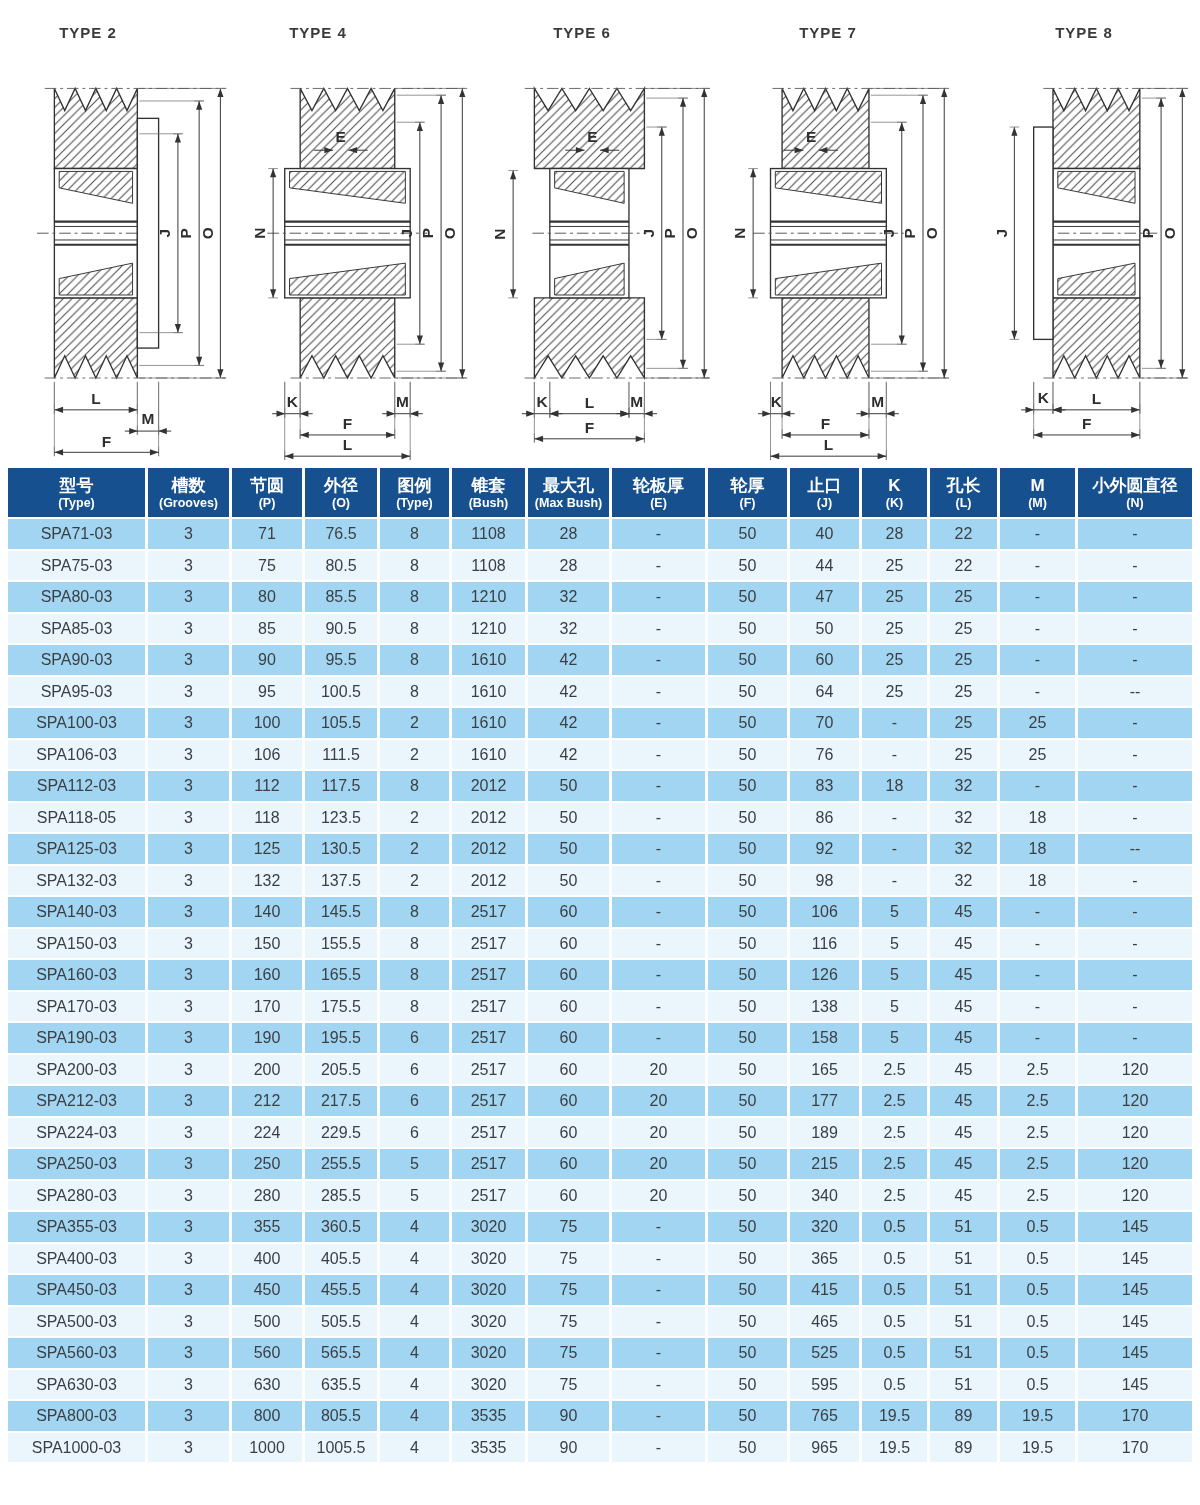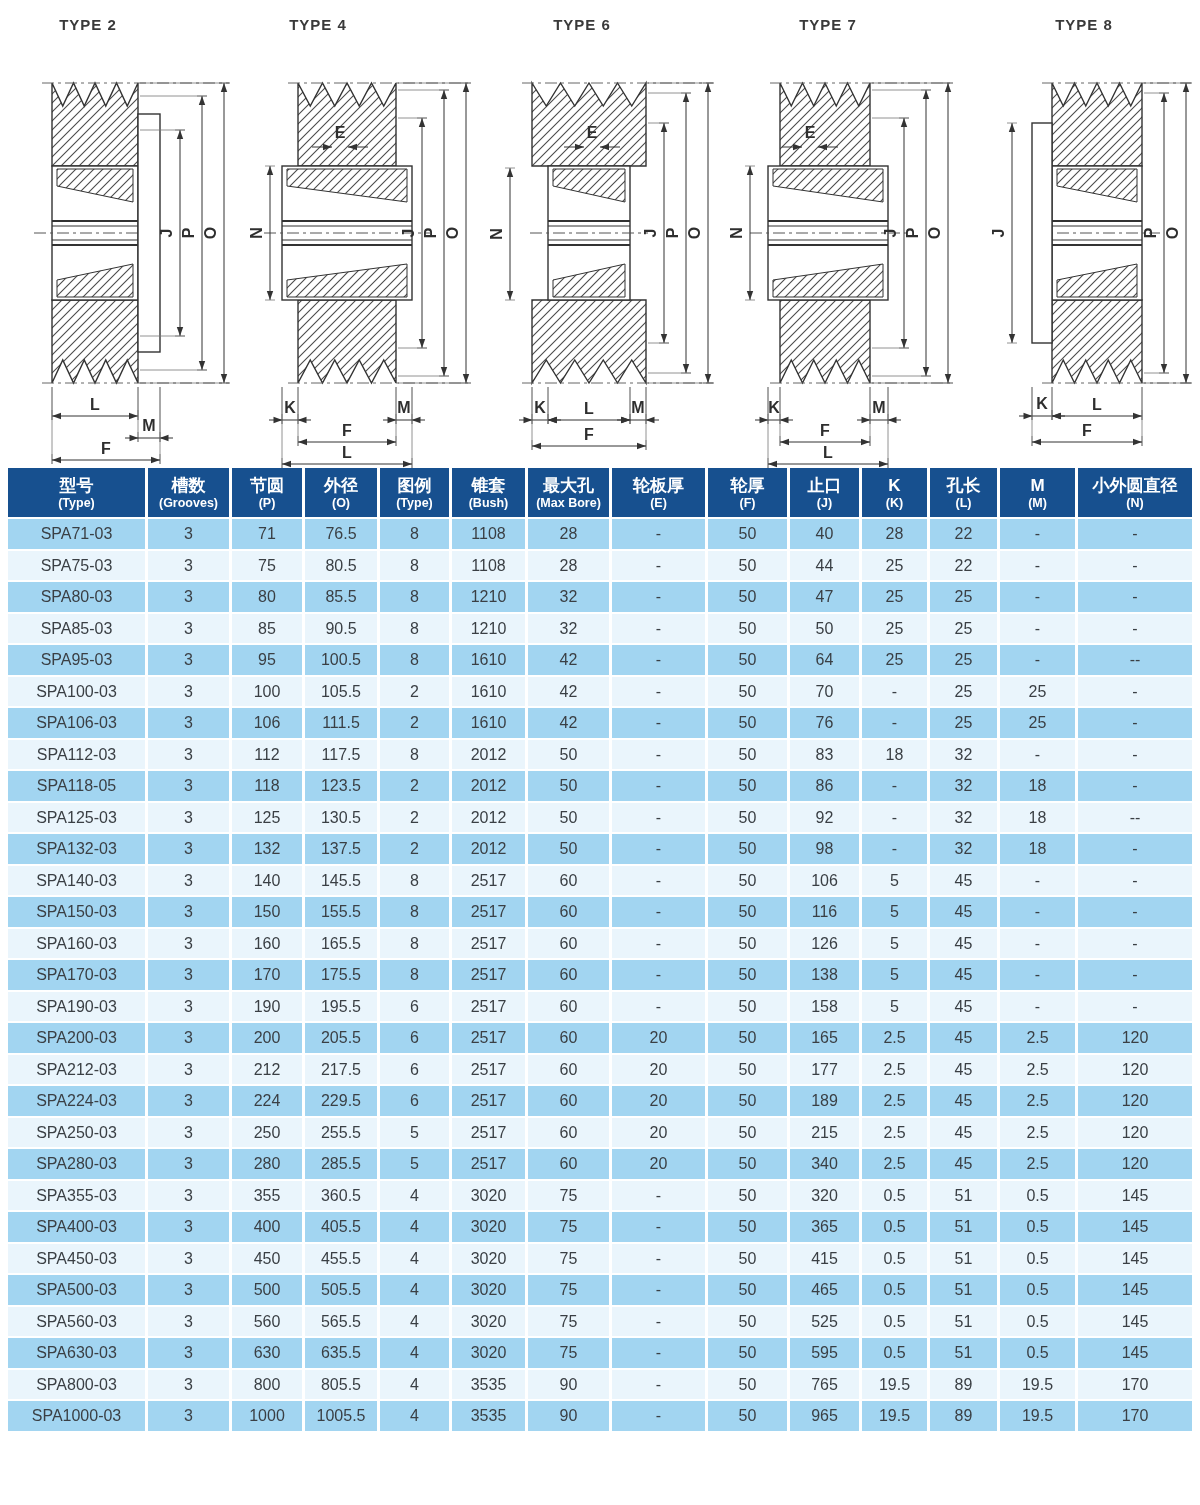--- a/index.html
+++ b/index.html
@@ -1,21 +1,21 @@
 <!DOCTYPE html>
 <html><head>
 <meta charset="utf-8">
 <style>
   html,body{margin:0;padding:0;}
   body{
     width:1200px;height:1505px;background:#ffffff;overflow:hidden;
     font-family:"Liberation Sans","DejaVu Sans",sans-serif;color:#3a3f44;
   }
   
-  .figures{display:flex;width:1200px;height:468px;align-items:center;}
+  .figures{display:flex;width:1200px;height:468px;}
   .figure{width:240px;display:flex;flex-direction:column;align-items:center;}
   .fig-title{
     margin-top:24px;height:22px;font-size:15px;font-weight:bold;color:#3a3a3a;
     letter-spacing:1px;text-align:center;
   }
   .figure:nth-child(1) .fig-title{transform:translateX(-32px);}
   .figure:nth-child(2) .fig-title{transform:translateX(-42px);}
   .figure:nth-child(3) .fig-title{transform:translateX(-18px);}
   .figure:nth-child(4) .fig-title{transform:translateX(-12px);}
   .figure:nth-child(5) .fig-title{transform:translateX(4px);}
@@ -476,21 +476,21 @@
           <th>
             <div class="zh">图例</div>
             <div class="en">(Type)</div>
           </th>
           <th>
             <div class="zh">锥套</div>
             <div class="en">(Bush)</div>
           </th>
           <th>
             <div class="zh">最大孔</div>
-            <div class="en">(Max Bore)</div>
+            <div class="en">(Max Bush)</div>
           </th>
           <th>
             <div class="zh">轮板厚</div>
             <div class="en">(E)</div>
           </th>
           <th>
             <div class="zh">轮厚</div>
             <div class="en">(F)</div>
           </th>
           <th>
@@ -568,20 +568,36 @@
           <td>SPA85-03</td>
           <td>3</td>
           <td>85</td>
           <td>90.5</td>
           <td>8</td>
           <td>1210</td>
           <td>32</td>
           <td>-</td>
           <td>50</td>
           <td>50</td>
+          <td>25</td>
+          <td>25</td>
+          <td>-</td>
+          <td>-</td>
+        </tr>
+        <tr>
+          <td>SPA90-03</td>
+          <td>3</td>
+          <td>90</td>
+          <td>95.5</td>
+          <td>8</td>
+          <td>1610</td>
+          <td>42</td>
+          <td>-</td>
+          <td>50</td>
+          <td>60</td>
           <td>25</td>
           <td>25</td>
           <td>-</td>
           <td>-</td>
         </tr>
         <tr>
           <td>SPA95-03</td>
           <td>3</td>
           <td>95</td>
           <td>100.5</td>

